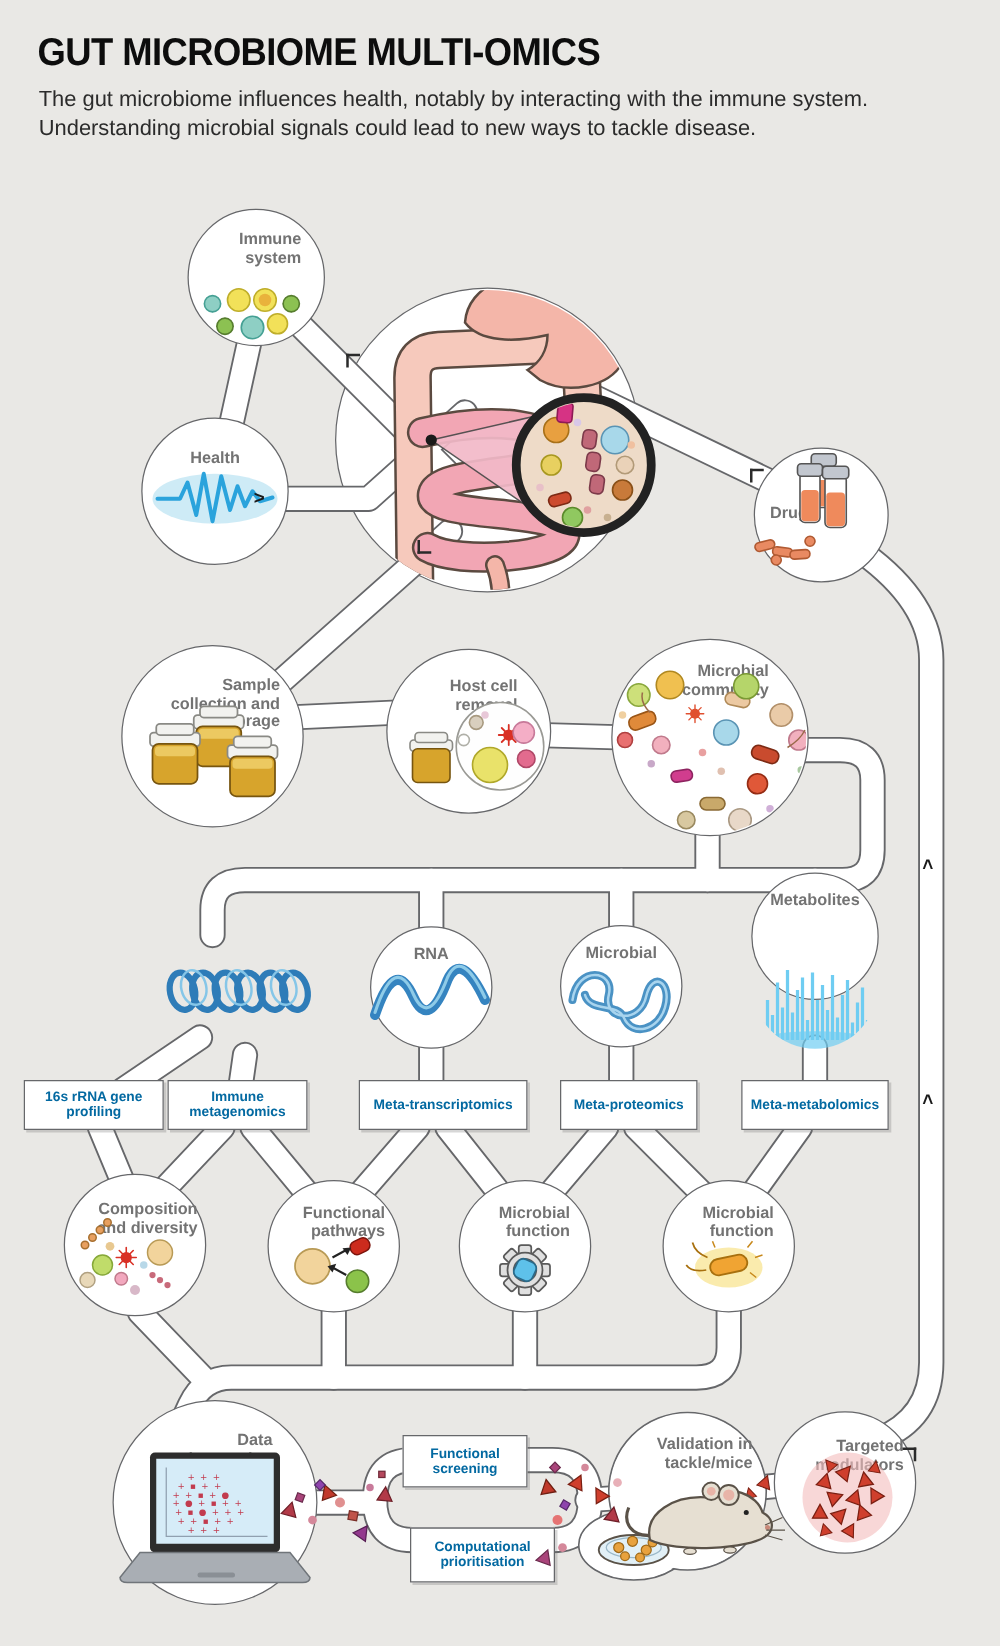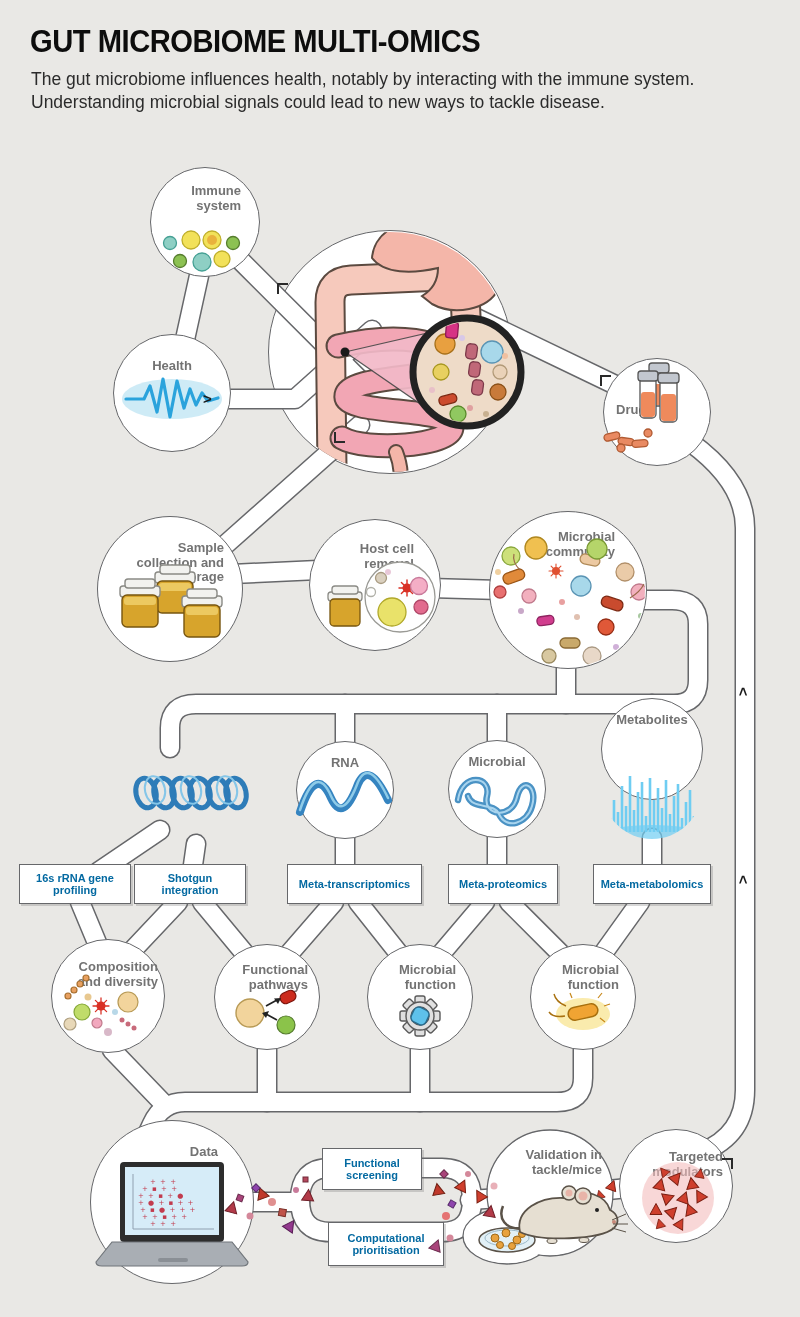--- a/index.html
+++ b/index.html
@@ -100,21 +100,21 @@
     <span class="lbl" style="width:104px">Validation in tackle/mice</span>
     </div>
   <div class="node" style="left:619px;top:1129px;width:114px;height:114px;padding-top:20px;">
     <span class="lbl" style="width:94px">Targeted modulators</span>
     </div>
 
   <div class="mbox" style="left:19px;top:864px;width:112px;height:40px;">
       <span>16s rRNA gene profiling</span>
     </div>
   <div class="mbox" style="left:134px;top:864px;width:112px;height:40px;">
-      <span>Shotgun integration</span>
+      <span>Immune metagenomics</span>
     </div>
   <div class="mbox" style="left:287px;top:864px;width:135px;height:40px;">
       <span>Meta-transcriptomics</span>
     </div>
   <div class="mbox" style="left:448px;top:864px;width:110px;height:40px;">
       <span>Meta-proteomics</span>
     </div>
   <div class="mbox" style="left:593px;top:864px;width:118px;height:40px;">
       <span>Meta-metabolomics</span>
     </div>

